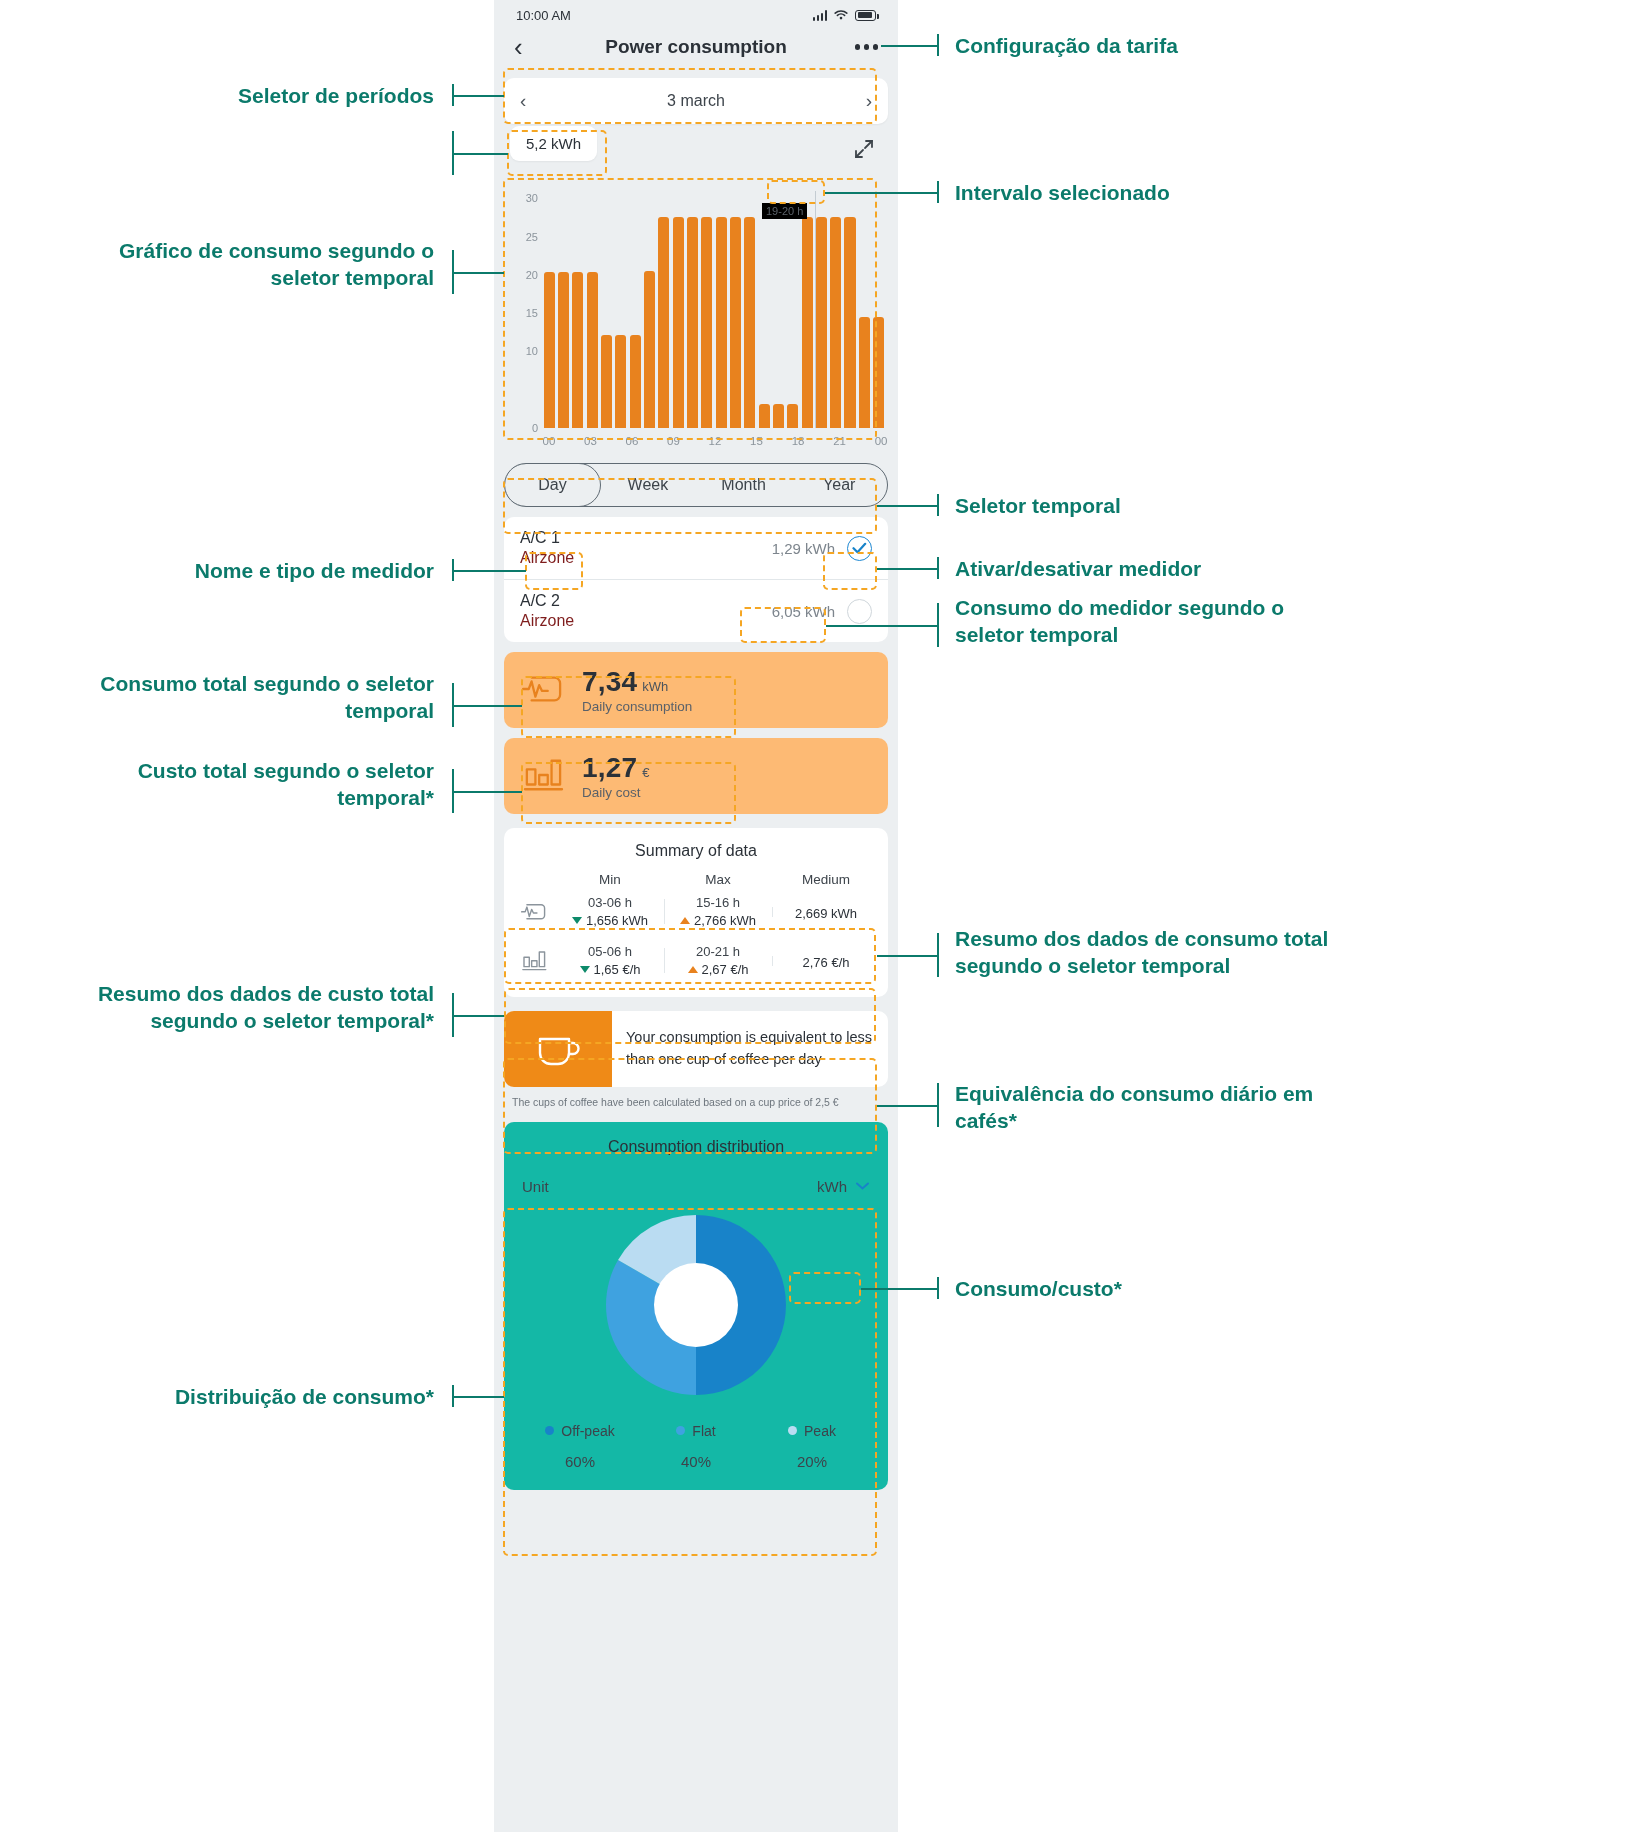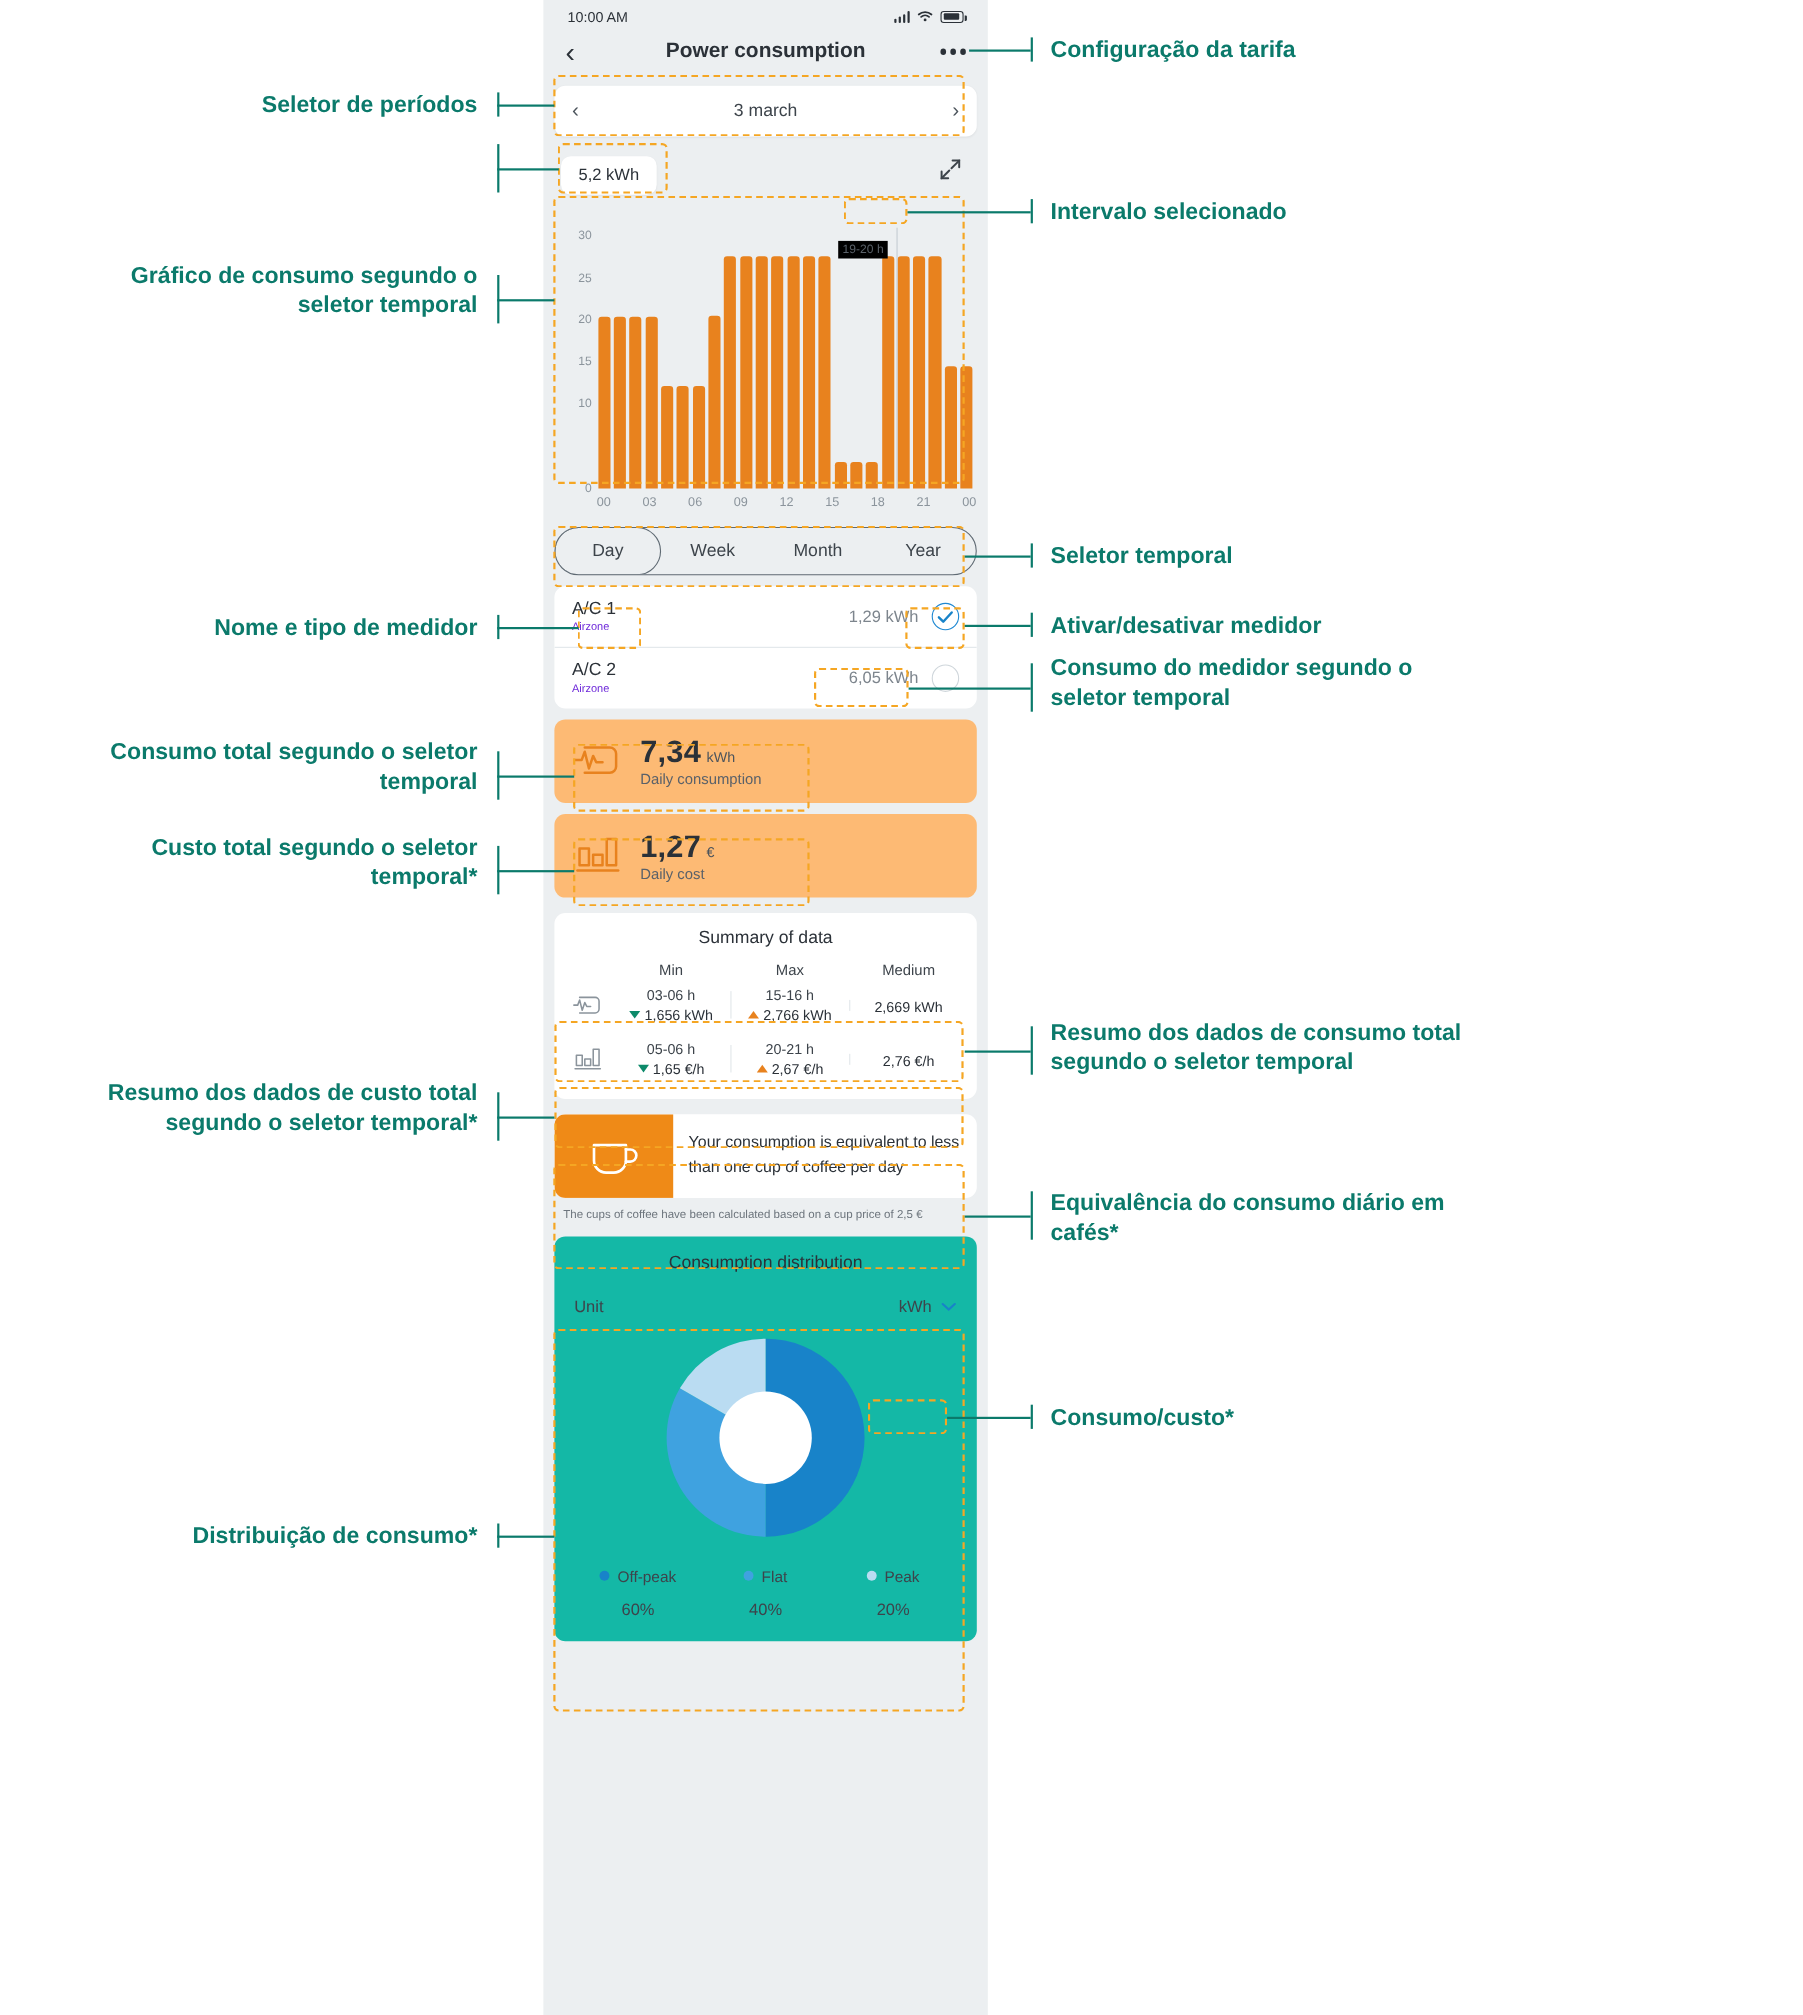--- a/index.html
+++ b/index.html
@@ -51,21 +51,21 @@
   .period {
     margin: 10px 10px 0 10px; height: 46px; background: #fff; border-radius: 10px;
     display: flex; align-items: center; padding: 0 16px;
     box-shadow: 0 1px 2px rgba(0,0,0,.05);
   }
   .period .arrow { font-size: 19px; color: #4c545c; cursor: pointer; width: 20px; }
   .period .arrow.r { text-align: right; }
   .period .lbl { flex: 1; text-align: center; font-size: 16px; color: #3d444b; }
 
   
-  .totalrow { display: flex; align-items: flex-start; justify-content: space-between; padding: 18px 22px 0 16px; gap: 37px; }
+  .totalrow { display: flex; align-items: flex-end; justify-content: space-between; padding: 2px 22px 0 16px; gap: 37px; }
   .total-pill {
     background: #fff; border-radius: 9px; padding: 9px 16px;
     font-size: 15px; color: #2b3138; box-shadow: 0 1px 2px rgba(0,0,0,.05);
   }
   .expand { width: 24px; height: 24px; position: relative; cursor: pointer; }
   .expand svg { display: block; }
 
   
   .chartwrap { position: relative; margin: 6px 0 0 0; padding: 0 10px 0 12px; }
   .range-tip {
@@ -106,21 +106,21 @@
     background: transparent;
   }
   .seg { position: relative; }
 
   
   .meters { margin: 10px 10px 0 10px; background: #fff; border-radius: 10px; overflow: hidden; }
   .meter { display: flex; align-items: center; padding: 12px 16px; }
   .meter + .meter { border-top: 1px solid #e2e7ea; }
   .m-names { flex: 1; }
   .m-title { font-size: 16px; color: #2b3138; }
-  .m-sub { font-size: 10px; color: #6d28d9; margin-top: 2px; }
+  .m-sub { font-size: 16px; color: #7f1d1d; margin-top: 2px; }
   .m-val { font-size: 15px; color: #7d858d; margin-right: 12px; }
   .m-check {
     width: 25px; height: 25px; border-radius: 50%; border: 1.6px solid #cfd6db;
     display: flex; align-items: center; justify-content: center; cursor: pointer;
   }
   .m-check.on { border-color: #1e88d2; }
   .m-check.on svg { display: block; }
 
   
   .kpi {

